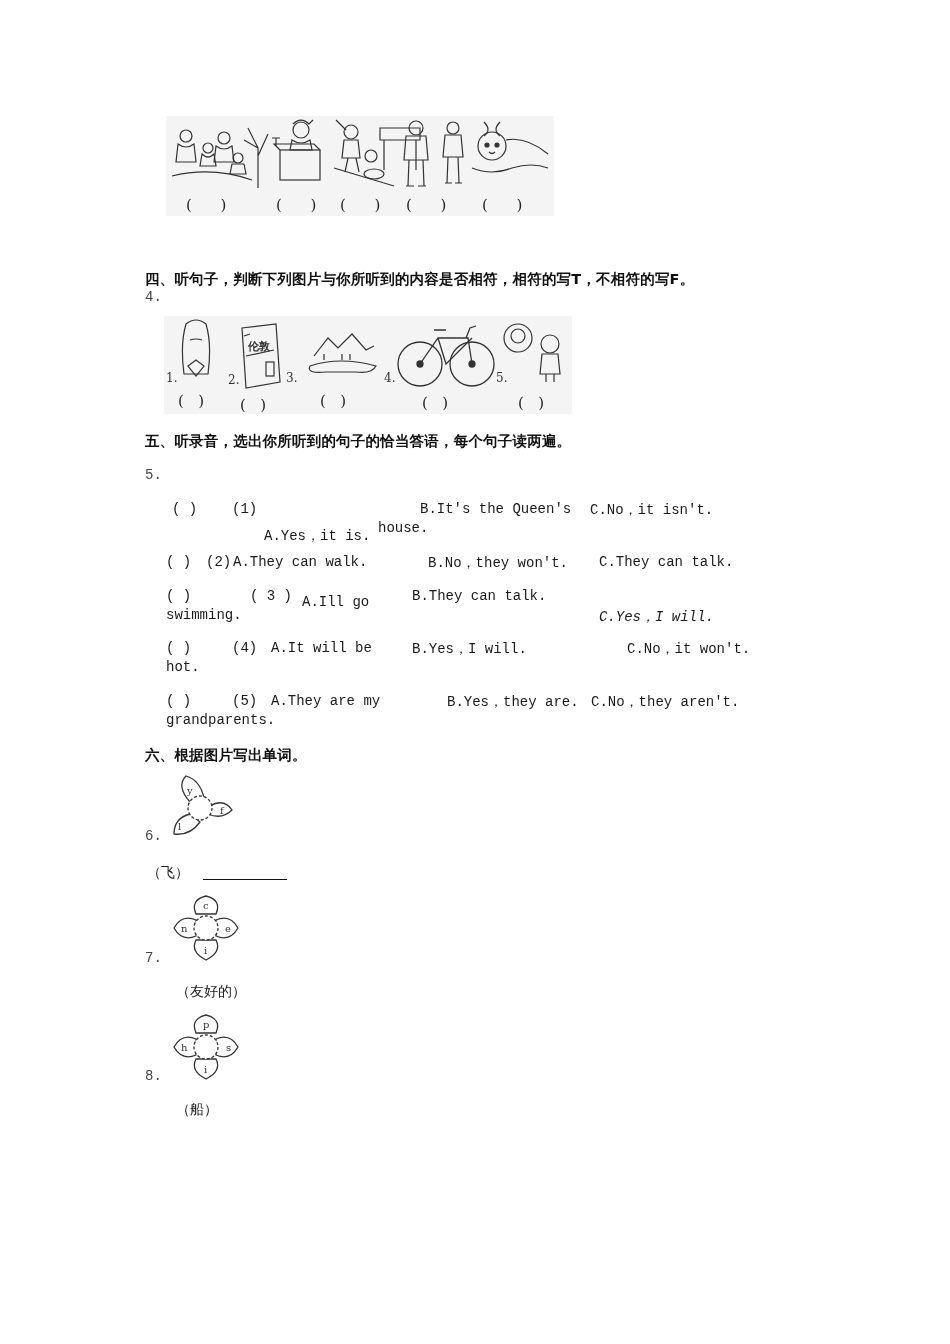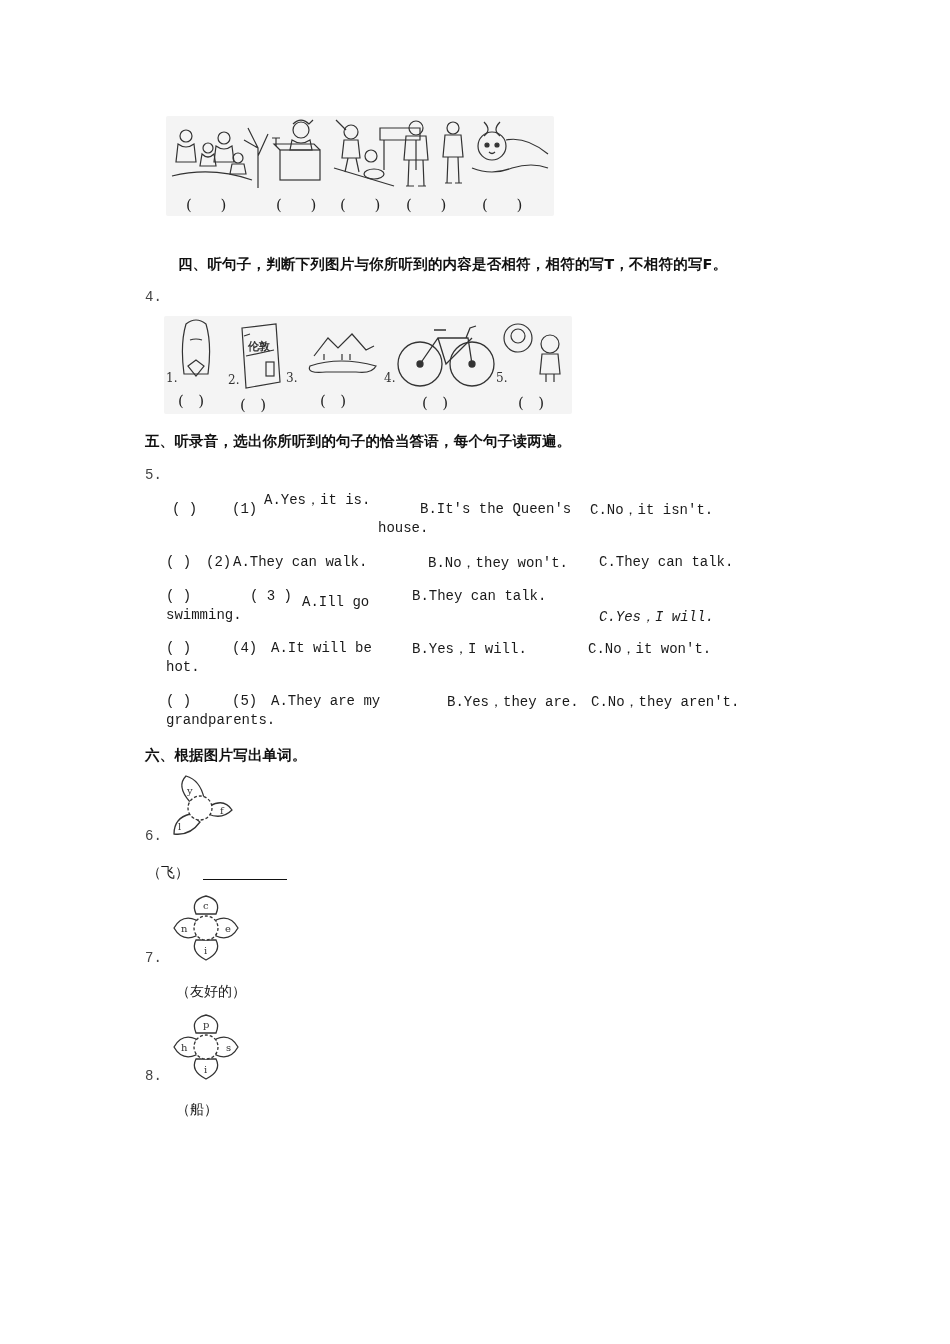--- a/index.html
+++ b/index.html
@@ -117,21 +117,21 @@
       <path d="M340 24 q20 -4 42 14"></path>
     </g>
   </svg>
   <div class="abs paren" style="left:20px; top:80px;"><span>(</span>      <span>)</span></div>
   <div class="abs paren" style="left:110px; top:80px;"><span>(</span>      <span>)</span></div>
   <div class="abs paren" style="left:174px; top:80px;"><span>(</span>      <span>)</span></div>
   <div class="abs paren" style="left:240px; top:80px;"><span>(</span>      <span>)</span></div>
   <div class="abs paren" style="left:316px; top:80px;"><span>(</span>      <span>)</span></div>
 </div>
 
-<div class="abs heading" style="left:145px; top:255px;margin-left:33px;">四、听句子，判断下列图片与你所听到的内容是否相符，相符的写T，不相符的写F。</div>
+<div class="abs heading" style="left:145px; top:270px;">四、听句子，判断下列图片与你所听到的内容是否相符，相符的写T，不相符的写F。</div>
 <div class="abs qnum" style="left:145px; top:289px;">4.</div>
 
 <div class="abs picture-strip" style="left:164px; top:316px; width:408px; height:98px;">
   <svg width="408" height="98" viewBox="0 0 408 98">
 
     <g stroke="#333" fill="none" stroke-width="1.2">
       <path d="M22 8 q10 -8 20 0 q6 20 2 50 h-24 q-4 -30 2 -50 z"></path>
       <path d="M26 24 q6 -2 12 0"></path>
       <path d="M24 50 l8 -6 l8 6 l-8 10 z"></path>
     </g>
@@ -177,21 +177,21 @@
   <div class="abs paren" style="left:258px; top:78px;">(   )</div>
   <div class="abs paren" style="left:354px; top:78px;">(   )</div>
 </div>
 
 <div class="abs heading" style="left:145px; top:432px;">五、听录音，选出你所听到的句子的恰当答语，每个句子读两遍。</div>
 <div class="abs qnum" style="left:145px; top:467px;">5.</div>
 
 <div>
   <span class="abs mono" style="left:172px; top:501px;">(   )</span>
   <span class="abs mono" style="left:232px; top:501px;">(1)</span>
-  <span class="abs mono" style="left:264px; top:491px;">A.Yes，it is.</span>
+  <span class="abs mono" style="left:264px; top:527px;">A.Yes，it is.</span>
   <span class="abs mono" style="left:420px; top:501px;">B.It's  the  Queen's</span>
   <span class="abs mono" style="left:378px; top:520px;">house.</span>
   <span class="abs mono" style="left:590px; top:501px;">C.No，it isn't.</span>
 </div>
 
 <div>
   <span class="abs mono" style="left:166px; top:554px;">(   )</span>
   <span class="abs mono" style="left:206px; top:554px;">(2)</span>
   <span class="abs mono" style="left:233px; top:554px;">A.They can walk.</span>
   <span class="abs mono" style="left:412px; top:554px;margin-left:16px;">B.No，they won't.</span>
@@ -206,21 +206,21 @@
   <span class="abs mono" style="left:412px; top:588px;">B.They can talk.</span>
   <span class="abs mono" style="left:599px; top:608px;font-style:italic;">C.Yes，I will.</span>
 </div>
 
 <div>
   <span class="abs mono" style="left:166px; top:640px;">(   )</span>
   <span class="abs mono" style="left:232px; top:640px;">(4)</span>
   <span class="abs mono" style="left:271px; top:640px;">A.It will be</span>
   <span class="abs mono" style="left:166px; top:659px;">hot.</span>
   <span class="abs mono" style="left:412px; top:640px;">B.Yes，I will.</span>
-  <span class="abs mono" style="left:588px; top:640px;">C.No，it won't.</span>
+  <span class="abs mono" style="left:627px; top:640px;">C.No，it won't.</span>
 </div>
 
 <div>
   <span class="abs mono" style="left:166px; top:693px;">(   )</span>
   <span class="abs mono" style="left:232px; top:693px;">(5)</span>
   <span class="abs mono" style="left:271px; top:693px;">A.They are my</span>
   <span class="abs mono" style="left:166px; top:712px;">grandparents.</span>
   <span class="abs mono" style="left:412px; top:693px;margin-left:35px;">B.Yes，they are.</span>
   <span class="abs mono" style="left:591px; top:693px;text-align:right;">C.No，they aren't.</span>
 </div>

